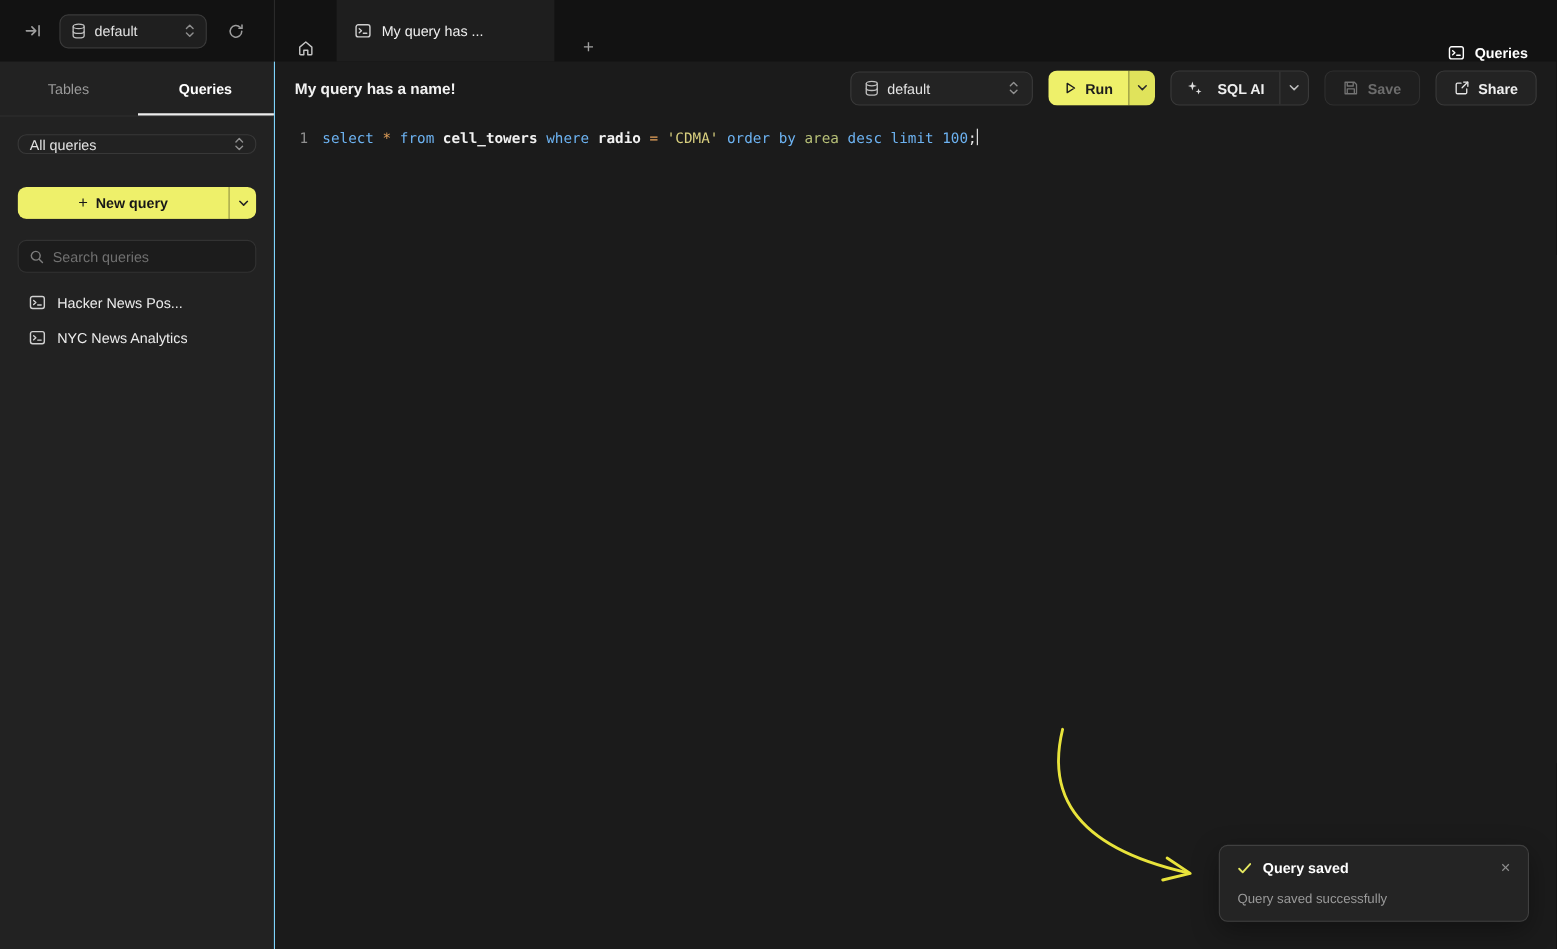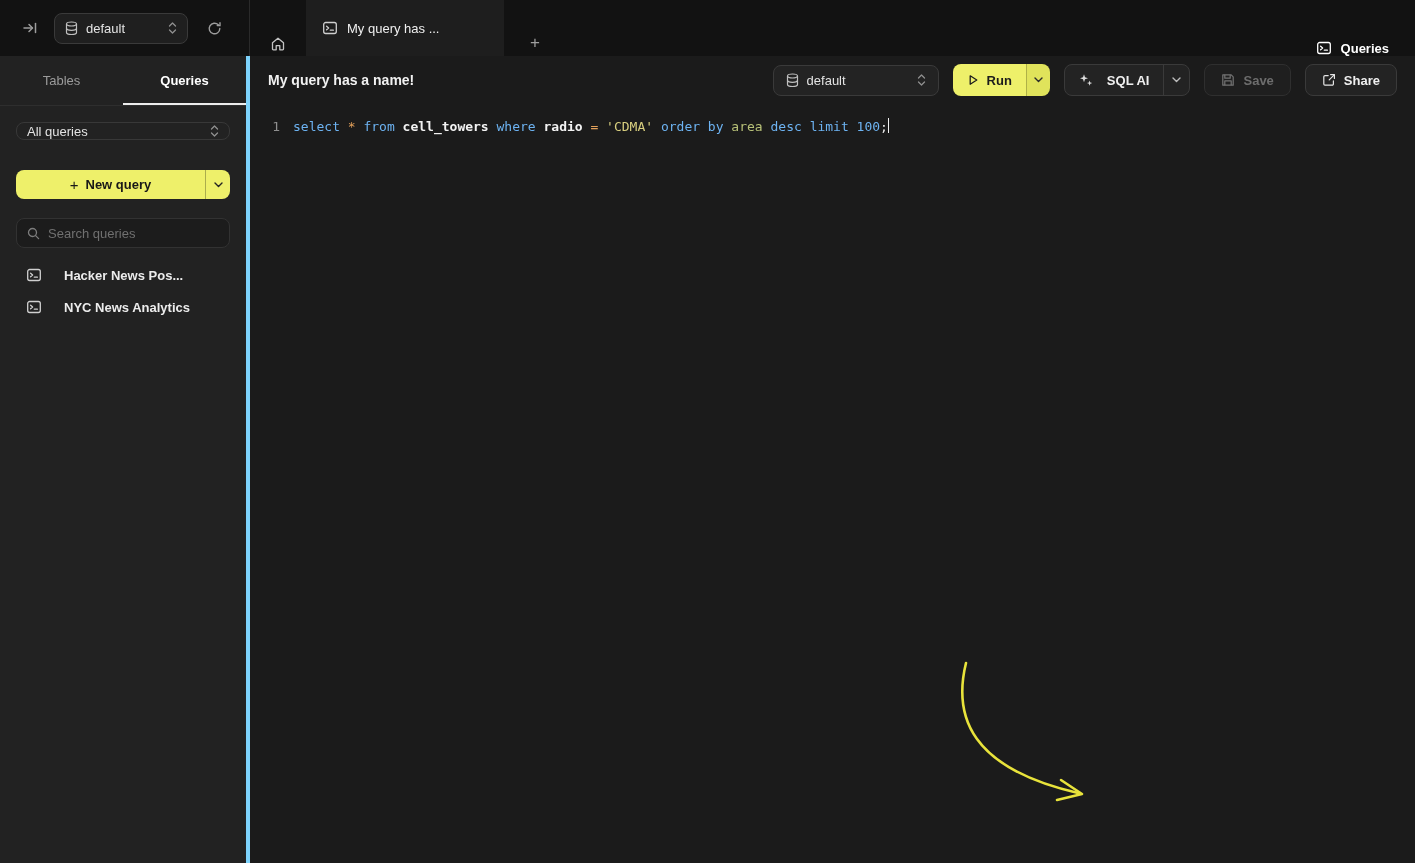--- a/index.html
+++ b/index.html
@@ -22,35 +22,35 @@
   .topbar-main{flex:1;display:flex;align-items:flex-end;padding-left:16px;min-width:0}
   .tab{height:56px;width:198px;margin-left:16px;display:flex;align-items:center;gap:9px;padding:0 16px;background:#1e1e1e;color:#f0f0f0;font-weight:500}
   .q-icon{color:#cfcfcf;flex:0 0 auto}
   .plus-btn{margin-left:18px;color:#9f9f9f;font-size:17px;width:26px;height:26px;display:flex;align-items:center;justify-content:center}
   .queries-indicator{margin-left:auto;margin-right:26px;display:flex;align-items:center;gap:9px;font-weight:600;color:#fff}
 
   
   .body-row{flex:1;display:flex;min-height:0}
 
   
-  .sidebar{width:250px;flex:0 0 250px;background:#222222;border-right:4px solid #7dd3fc;display:flex;flex-direction:column}
+  .sidebar{width:250px;flex:0 0 250px;background:#222222;border-right:1px solid #7dd3fc;display:flex;flex-direction:column}
   .sidebar-tabs{height:50px;flex:0 0 50px;display:flex;border-bottom:1px solid #2e2e2e}
   .s-tab{flex:1;display:flex;align-items:center;justify-content:center;color:#9b9b9b}
   .s-tab.active{color:#fff;font-weight:600;box-shadow:inset 0 -2px 0 #ededed}
   .sidebar-content{padding:16px;display:flex;flex-direction:column}
   .filter-select{height:18px;background:transparent;border-color:#383838}
   .new-query{display:flex;height:29px;border-radius:8px;overflow:hidden;margin-top:30px}
   .nq-main{flex:1;display:flex;align-items:center;justify-content:center;gap:7px;background:var(--accent,#eef06a);color:#181818;font-weight:600}
   .nq-plus{font-weight:400;font-size:15px}
   .nq-caret{width:25px;background:var(--accent,#eef06a);border-left:1px solid rgba(0,0,0,.28);color:#232323;display:flex;align-items:center;justify-content:center}
   .search{margin-top:19px;height:30px;display:flex;align-items:center;gap:8px;padding:0 10px;background:#1c1c1c;border:1px solid #323232;border-radius:8px}
   .search input{flex:1;min-width:0;background:transparent;border:none;outline:none;color:#ddd;font:inherit;cursor:text}
   .search input::placeholder{color:#707070}
   .query-list{margin-top:12px;list-style:none}
-  .q-item{height:30px;display:flex;align-items:center;gap:22px;padding:0 10px;border-radius:6px;color:#ececec;font-weight:700;margin-bottom:2px}
+  .q-item{height:30px;display:flex;align-items:center;gap:10px;padding:0 10px;border-radius:6px;color:#ececec;font-weight:400;margin-bottom:2px}
   .q-item .q-icon{color:#d0d0d0}
   .q-item.selected{background:#313131}
   .q-label{white-space:nowrap;overflow:hidden}
 
   
   .main{flex:1;display:flex;flex-direction:column;background:#1b1b1b;min-width:0}
   .main-header{height:48px;flex:0 0 48px;display:flex;align-items:center;padding:0 18px}
   .title{font-size:14px;font-weight:600;color:#f2f2f2}
   .controls{margin-left:auto;display:flex;align-items:center;gap:14px}
   .main-db{width:166px;background:#232323;padding:0 12px}
@@ -286,14 +286,24 @@
         </div>
       </div>
     </main>
   </div>
 
   <svg class="annotation-arrow" data-interactable="false" viewBox="0 0 1415 863" preserveAspectRatio="none">
     <path d="M966 663 C953 716 970 768 1078 793"></path>
     <path d="M1061 780 L1082 794 L1057 800"></path>
   </svg>
 
+  <div class="toast" data-interactable="false">
+    <div class="toast-head" data-interactable="false">
+      <svg class="toast-check" data-interactable="false" width="13" height="11" viewBox="0 0 13 11" fill="none" stroke="currentColor" stroke-width="1.7" stroke-linecap="round" stroke-linejoin="round">
+        <path d="M1.5 5.8l3.2 3.2 6.8-7.5"></path>
+      </svg>
+      <span class="toast-title" data-interactable="false">Query saved</span>
+      <button class="toast-close" data-interactable="true">×</button>
+    </div>
+    <div class="toast-msg" data-interactable="false">Query saved successfully</div>
+  </div>
 
 </div>
 
 </body></html>

